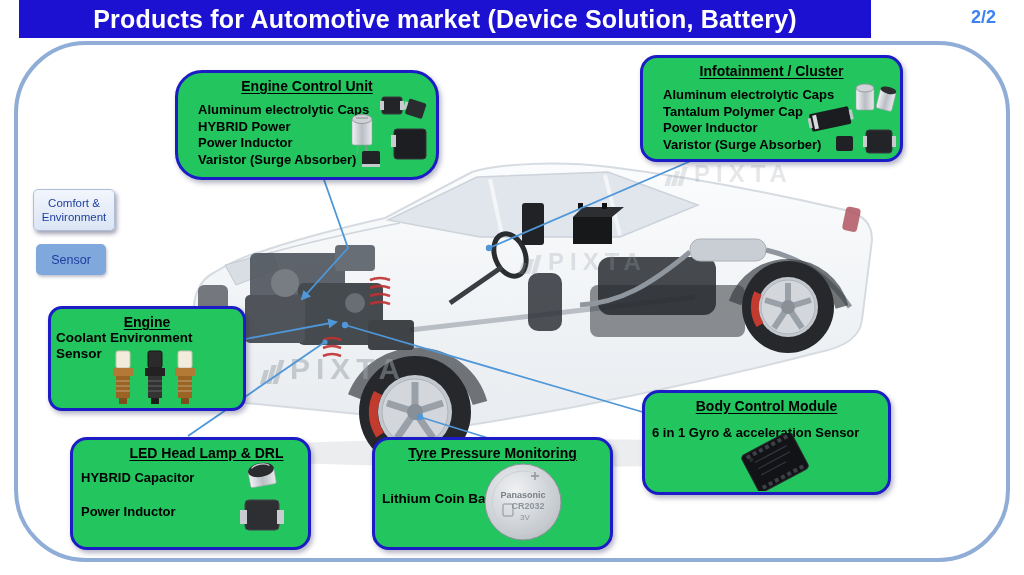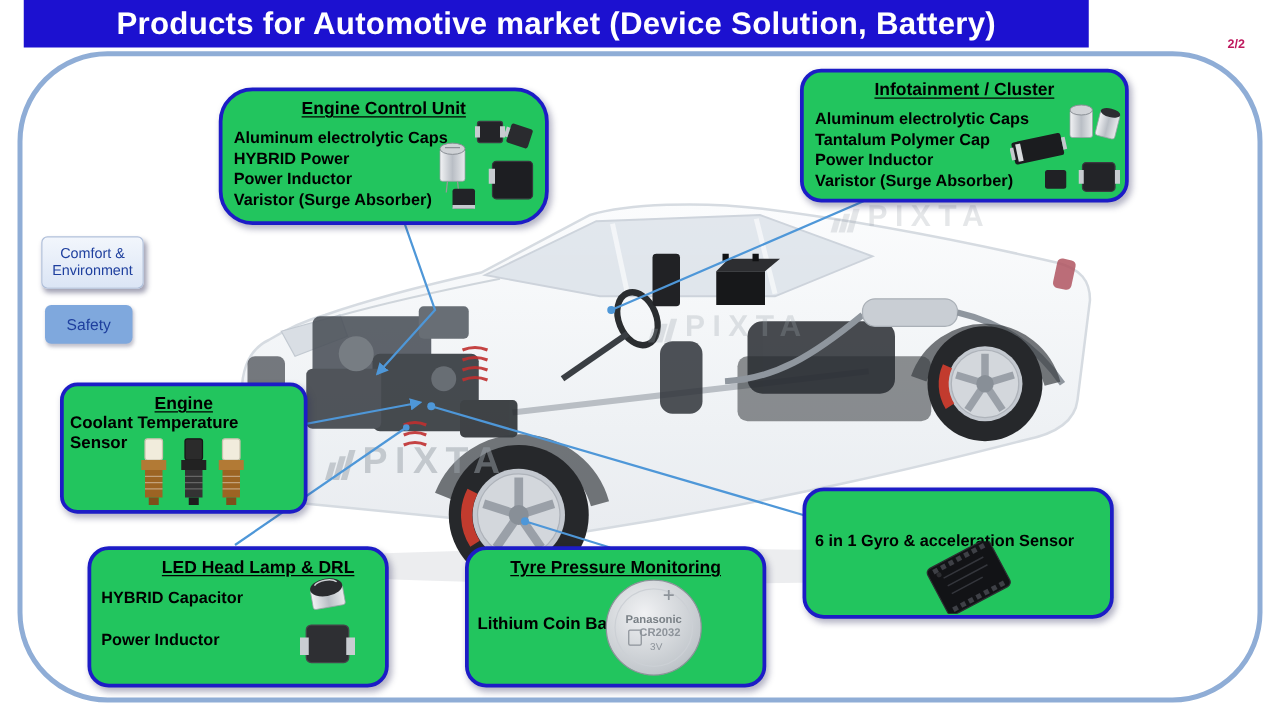--- a/index.html
+++ b/index.html
@@ -9,21 +9,21 @@
   }
   
   .title-bar{
     position:absolute;left:0;top:0;width:852px;height:38px;
     background:#1c11d0;display:flex;align-items:center;justify-content:center;margin-left:19px;
   }
   .title-bar .slide-title{
     color:#ffffff;font-size:25px;font-weight:bold;letter-spacing:.2px;white-space:nowrap;
   }
   .page-no{
-    position:absolute;right:28px;top:7px;color:#be185d;font-size:10px;font-weight:bold;margin-top:23px;
+    position:absolute;right:28px;top:7px;color:#3b82f6;font-size:18px;font-weight:bold;
   }
   
   .outer-frame{
     position:absolute;left:14px;top:41px;width:988px;height:513px;
     border:4px solid #8fadd6;border-radius:72px;background:transparent;z-index:0;
   }
   
   .car-wrap{position:absolute;left:150px;top:135px;width:870px;height:340px;z-index:1;}
   
   .wm{position:absolute;display:flex;align-items:flex-end;gap:7px;color:#9ba3aa;font-weight:bold;z-index:2;}
@@ -33,21 +33,21 @@
   .lines{position:absolute;left:0;top:0;width:1024px;height:575px;z-index:3;pointer-events:none;}
   
   .callout{
     position:absolute;background:#22c55e;border:3.5px solid #1c1cc6;border-radius:17px;
     box-shadow:2px 3px 5px rgba(40,40,90,.35);z-index:4;color:#111;
   }
   .callout-title{
     font-weight:bold;font-size:14px;text-align:center;text-decoration:underline;
     text-underline-offset:2px;padding-top:5px;white-space:nowrap;color:#000;
   }
-  .item-list{position:absolute;left:9px;top:29px;line-height:16.5px;}
+  .item-list{position:absolute;left:20px;top:29px;line-height:16.5px;}
   .item-list div,.callout-item{font-weight:bold;font-size:13px;white-space:nowrap;color:#000;}
   .comp-img{position:absolute;}
   
   .btn{
     position:absolute;border-radius:5px;display:flex;flex-direction:column;
     align-items:center;justify-content:center;text-align:center;
     color:#1e3f9e;font-size:11.5px;line-height:14px;z-index:4;cursor:default;
   }
   .btn-comfort{
     left:33px;top:189px;width:80px;height:40px;
@@ -224,21 +224,21 @@
   <circle cx="420" cy="417" r="3.2" fill="#4e97d8"></circle>
   <line x1="646" y1="413" x2="345" y2="325" stroke="#4e97d8" stroke-width="1.8"></line>
   <circle cx="345" cy="325" r="3.2" fill="#4e97d8"></circle>
 </svg>
 
 <div class="btn btn-comfort">
   <span>Comfort &amp;</span>
   <span>Environment</span>
 </div>
 <div class="btn btn-safety">
-  <span>Safety</span>
+  <span>Sensor</span>
 </div>
 
 <div class="callout" style="left:175px;top:70px;width:258px;height:104px;border-radius:27px;">
   <div class="callout-title"></div>
   <div class="callout-title" style="position:absolute;left:0;right:0;top:0;">Engine Control Unit</div>
   <div class="item-list">
     <div>Aluminum electrolytic Caps</div>
     <div>HYBRID Power</div>
     <div>Power Inductor</div>
     <div>Varistor (Surge Absorber)</div>
@@ -286,21 +286,21 @@
     </g>
     <rect x="58" y="54" width="26" height="23" rx="3" fill="#232428" stroke="#3a3b40"></rect>
     <rect x="55" y="60" width="4" height="11" fill="#c8ccd1"></rect>
       <rect x="84" y="60" width="4" height="11" fill="#c8ccd1"></rect>
     <rect x="28" y="60" width="17" height="15" rx="2" fill="#202125"></rect>
   </svg>
 </div>
 
 <div class="callout" style="left:48px;top:306px;width:156px;height:99px;border-radius:14px;padding-left:36px;">
   <div class="callout-title" style="position:absolute;left:0;right:0;top:0;">Engine</div>
-  <div class="engine-text">Coolant Temperature Sensor</div>
+  <div class="engine-text">Coolant Environment Sensor</div>
   <svg class="comp-img" style="left:55px;top:40px;" width="100" height="58" viewBox="0 0 100 58">
     <g>
       <rect x="10" y="2" width="14" height="17" rx="2" fill="#f1ecdc" stroke="#c9c2ae"></rect>
       <rect x="7" y="19" width="20" height="8" fill="#b27a35"></rect>
       <rect x="10" y="27" width="14" height="22" fill="#9c6423"></rect>
       <g stroke="rgba(255,255,255,.4)">
           <line x1="10" y1="32" x2="24" y2="32"></line>
           <line x1="10" y1="37" x2="24" y2="37"></line>
           <line x1="10" y1="42" x2="24" y2="42"></line>
         </g>
@@ -362,20 +362,21 @@
     <circle cx="40" cy="40" r="31" fill="none" stroke="#ccd0d5"></circle>
     <path d="M52,10 v8 M48,14 h8" stroke="#8e949b" stroke-width="1.4"></path>
     <text x="40" y="36" text-anchor="middle" font-size="9" font-weight="bold" fill="#798086">Panasonic</text>
     <text x="45" y="47" text-anchor="middle" font-size="9" font-weight="bold" fill="#8d939a">CR2032</text>
     <text x="42" y="58" text-anchor="middle" font-size="8" fill="#8d939a">3V</text>
     <rect x="20" y="42" width="10" height="12" rx="1" fill="none" stroke="#8d939a" stroke-width="1"></rect>
   </svg>
 </div>
 
 <div class="callout" style="left:642px;top:390px;width:243px;height:99px;">
+  <div class="callout-title" style="position:absolute;left:0;right:0;top:0;">Body Control Module</div>
   <div class="bcm-text">6 in 1 Gyro &amp; acceleration Sensor</div>
   <svg class="comp-img" style="left:70px;top:40px;" width="120" height="58" viewBox="0 0 120 58">
     <g transform="rotate(-28 60 29)">
       <rect x="32" y="8" width="56" height="42" rx="4" fill="#121316" stroke="#2c2d31"></rect>
       <g fill="#3e4046">
         <rect x="37" y="10" width="4" height="4"></rect>
           <rect x="44" y="10" width="4" height="4"></rect>
           <rect x="51" y="10" width="4" height="4"></rect>
           <rect x="58" y="10" width="4" height="4"></rect>
           <rect x="65" y="10" width="4" height="4"></rect>

